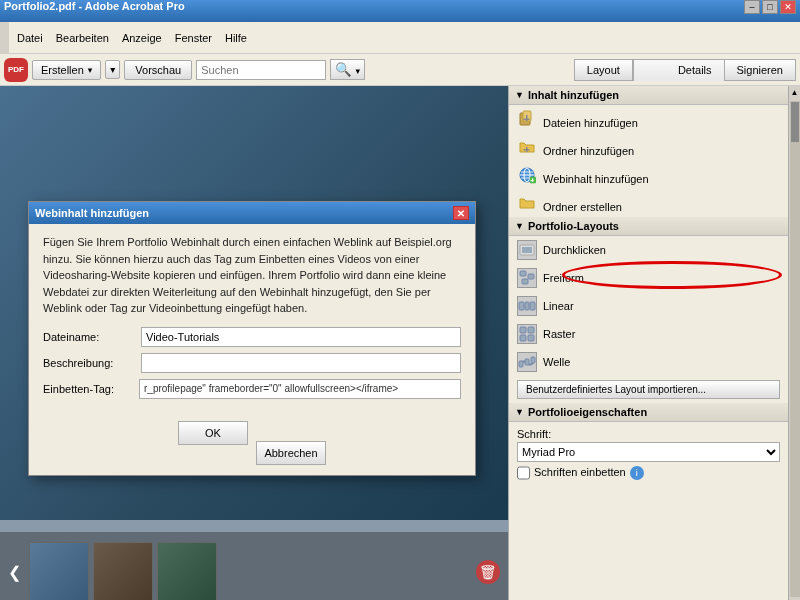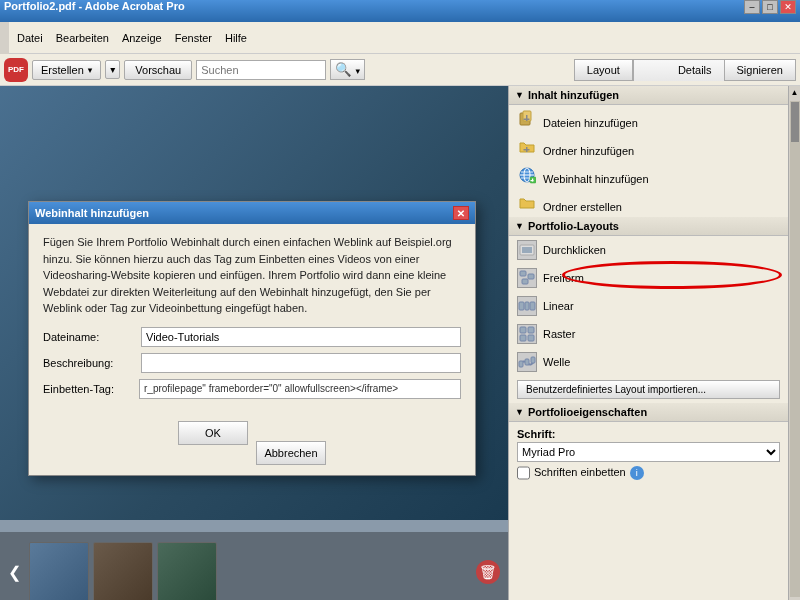--- a/index.html
+++ b/index.html
@@ -278,21 +278,21 @@
       width: calc(100% - 16px);
       text-align: left;
     }
 
     
     .prop-section {
       padding: 6px 8px;
     }
     .prop-label {
       font-size: 11px;
-      font-weight: bold;
+      font-weight: normal;
       margin-bottom: 2px;
     }
     .prop-select {
       width: 100%;
       height: 20px;
       font-size: 11px;
       border: 1px solid #aaa;
       background: white;
       margin-bottom: 4px;
     }

